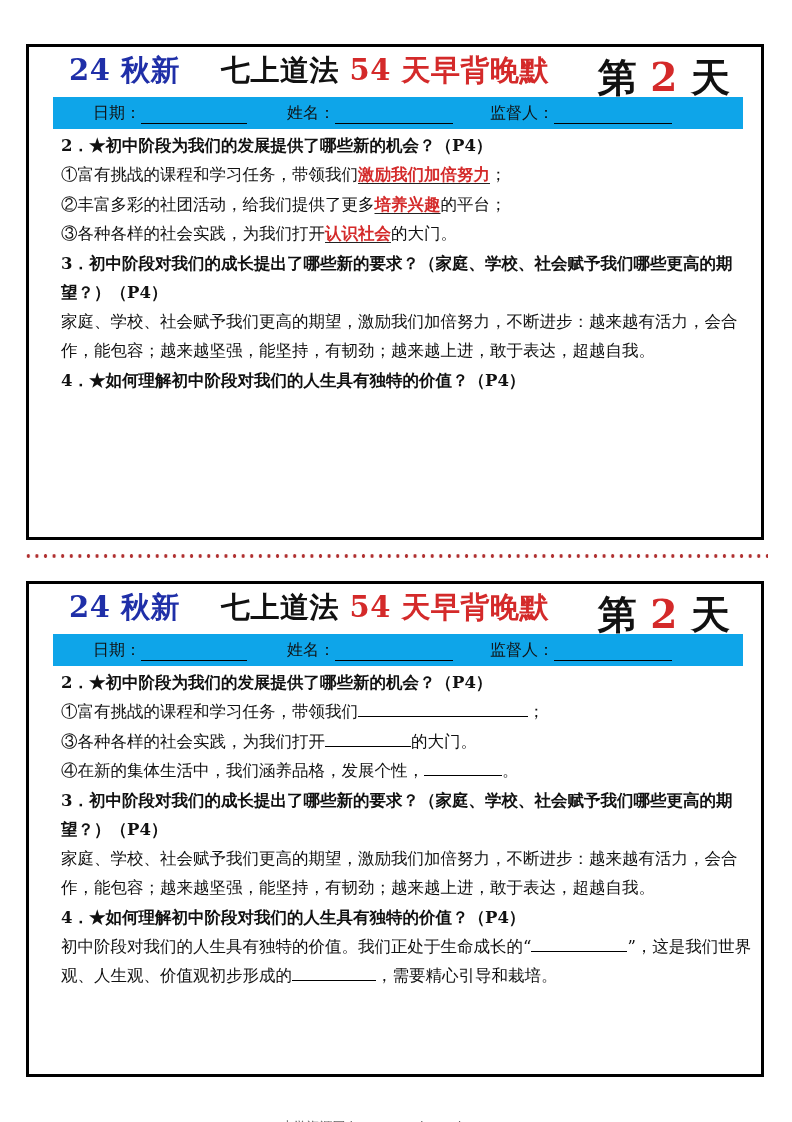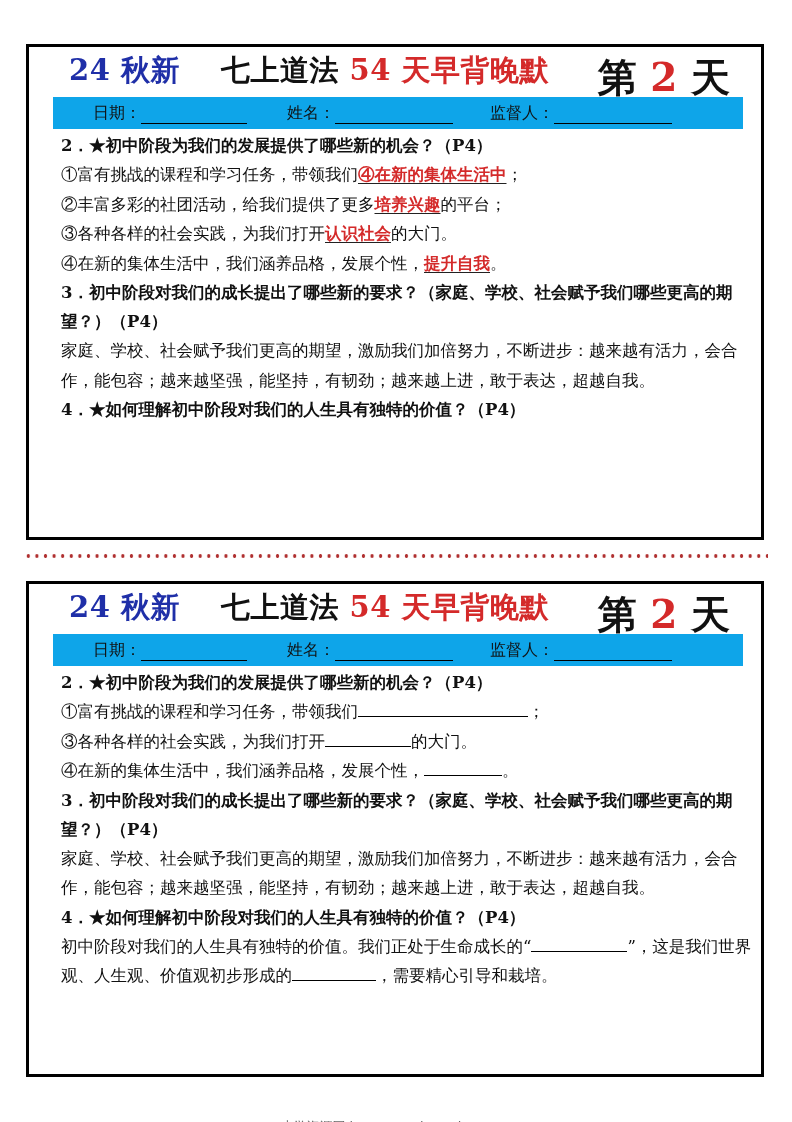--- a/index.html
+++ b/index.html
@@ -44,24 +44,23 @@
     <div class="main"><span class="blue">24 秋新</span><span class="black">七上道法</span><span class="red"> 54 天早背晚默</span></div>
     <div class="day"><span>第 </span><span class="red">2</span><span> 天</span></div>
   </div>
   <div class="infobar">
     <span class="f" style="left:40px"><span>日期：</span><span class="line" style="width:106px"></span></span>
     <span class="f" style="left:234px"><span>姓名：</span><span class="line" style="width:118px"></span></span>
     <span class="f" style="left:437px"><span>监督人：</span><span class="line" style="width:118px"></span></span>
   </div>
   <div class="body">
     <div class="q">2．★初中阶段为我们的发展提供了哪些新的机会？（P4）</div>
-    <div class="p"><span>①富有挑战的课程和学习任务，带领我们</span><span class="ans">④在新的集体生活中</span><span>；</span></div>
+    <div class="p"><span>①富有挑战的课程和学习任务，带领我们</span><span class="ans">激励我们加倍努力</span><span>；</span></div>
     <div class="p"><span>②丰富多彩的社团活动，给我们提供了更多</span><span class="ans">培养兴趣</span><span>的平台；</span></div>
     <div class="p"><span>③各种各样的社会实践，为我们打开</span><span class="ans">认识社会</span><span>的大门。</span></div>
-    <div class="p"><span>④在新的集体生活中，我们涵养品格，发展个性，</span><span class="ans">提升自我</span><span>。</span></div>
     <div class="q wrap">3．初中阶段对我们的成长提出了哪些新的要求？（家庭、学校、社会赋予我们哪些更高的期望？）（P4）</div>
     <div class="p">家庭、学校、社会赋予我们更高的期望，激励我们加倍努力，不断进步：越来越有活力，会合作，能包容；越来越坚强，能坚持，有韧劲；越来越上进，敢于表达，超越自我。</div>
     <div class="q">4．★如何理解初中阶段对我们的人生具有独特的价值？（P4）</div>
   </div>
 </div>
 
 <div class="dots"></div>
 
 <div class="card c2">
   <div class="title">

